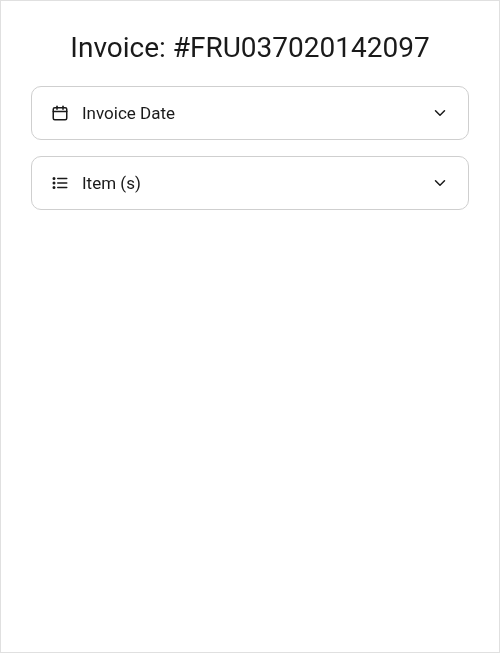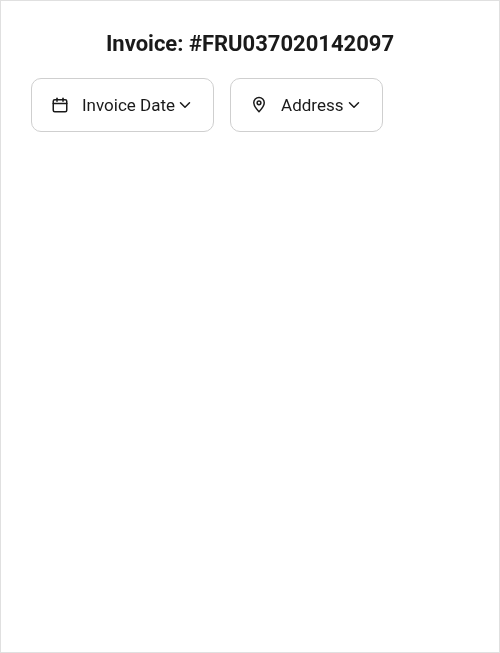--- a/index.html
+++ b/index.html
@@ -10,28 +10,28 @@
     body {
       font-family: -apple-system, BlinkMacSystemFont, "Segoe UI", Roboto, Helvetica, Arial, sans-serif;
       background: #fff;
       width: 500px;
       height: 653px;
       border: 1px solid #e0e0e0;
       padding: 30px 30px 0 30px;
     }
     .page-title {
       text-align: center;
-      font-size: 22px;
-      font-weight: 700;
+      font-size: 28px;
+      font-weight: 400;
       color: #1a1a1a;
       margin-bottom: 22px;
     }
     .accordion {
       display: flex;
-      flex-direction: row;
+      flex-direction: column;
       gap: 16px;
     }
     .accordion-item {
       border: 1px solid #cfcfcf;
       border-radius: 10px;
       background: #fff;
       padding: 16px 18px;
       display: flex;
       align-items: center;
       cursor: pointer;
@@ -81,30 +81,34 @@
       </svg>
     </span>
     <span class="accordion-label">Invoice Date</span>
     <span class="accordion-chevron">
       <svg width="18" height="18" viewBox="0 0 24 24" fill="none" stroke="currentColor" stroke-width="2" stroke-linecap="round" stroke-linejoin="round">
         <polyline points="6 9 12 15 18 9"></polyline>
       </svg>
     </span>
   </div>
 
-
-
   <div class="accordion-item">
     <span class="accordion-icon">
       <svg width="18" height="18" viewBox="0 0 24 24" fill="none" stroke="currentColor" stroke-width="2" stroke-linecap="round" stroke-linejoin="round">
-        <path d="M12 21s-7-7.5-7-12a7 7 0 0 1 14 0c0 4.5-7 12-7 12z"></path>
-        <circle cx="12" cy="9" r="2.5"></circle>
+        <line x1="9" y1="6" x2="21" y2="6"></line>
+        <line x1="9" y1="12" x2="21" y2="12"></line>
+        <line x1="9" y1="18" x2="21" y2="18"></line>
+        <circle cx="4" cy="6" r="1"></circle>
+        <circle cx="4" cy="12" r="1"></circle>
+        <circle cx="4" cy="18" r="1"></circle>
       </svg>
     </span>
-    <span class="accordion-label">Address</span>
+    <span class="accordion-label">Item (s)</span>
     <span class="accordion-chevron">
       <svg width="18" height="18" viewBox="0 0 24 24" fill="none" stroke="currentColor" stroke-width="2" stroke-linecap="round" stroke-linejoin="round">
         <polyline points="6 9 12 15 18 9"></polyline>
       </svg>
     </span>
   </div>
 
+
+
 </div>
 
 </body></html>

